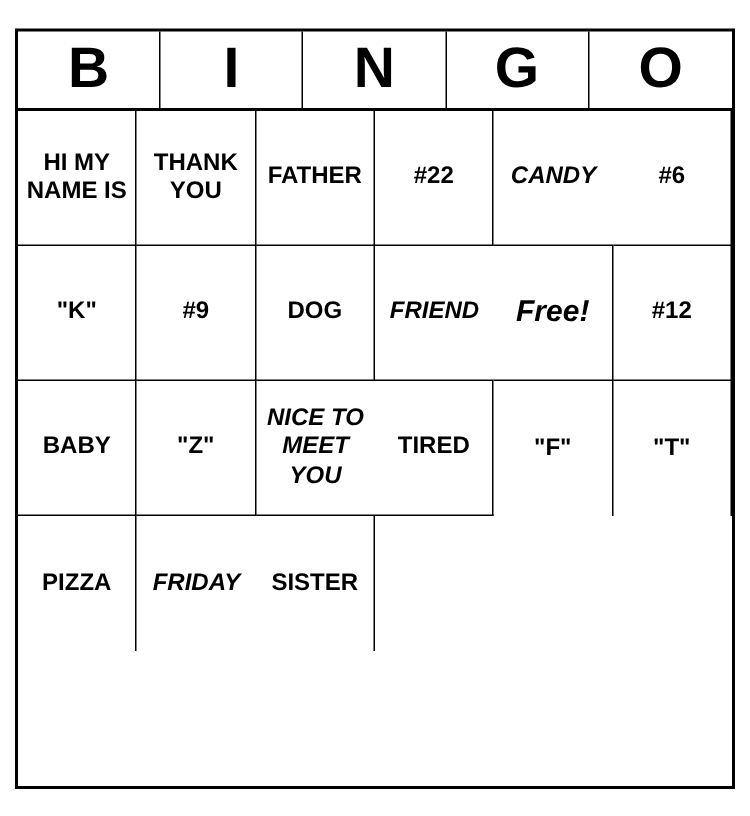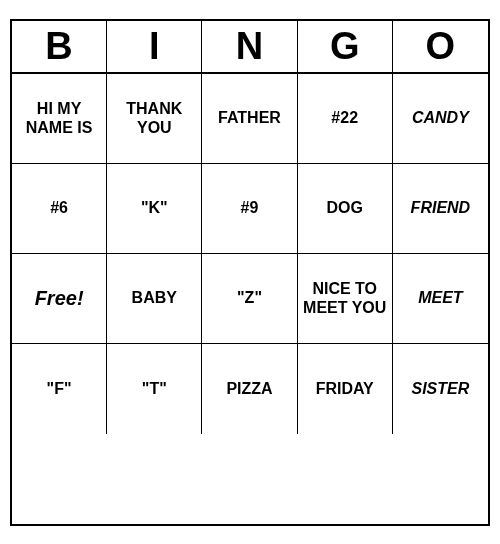--- a/index.html
+++ b/index.html
@@ -36,21 +36,21 @@
       padding: 4px 0;
       border-right: 1px solid #000;
     }
 
     .bingo-header-cell:last-child {
       border-right: none;
     }
 
     .bingo-grid {
       display: grid;
-      grid-template-columns: repeat(5, 1fr);
+      grid-template-columns: repeat(6, 1fr);
       grid-template-rows: repeat(5, 1fr);
     }
 
     .bingo-cell {
       border-right: 1px solid #000;
       border-bottom: 1px solid #000;
       display: flex;
       align-items: center;
       justify-content: center;
       text-align: center;
@@ -92,23 +92,24 @@
       <div class="bingo-cell">THANK YOU</div>
       <div class="bingo-cell">FATHER</div>
       <div class="bingo-cell">#22</div>
       <div class="bingo-cell">CANDY</div>
       <div class="bingo-cell">#6</div>
       <div class="bingo-cell">"K"</div>
       <div class="bingo-cell">#9</div>
       <div class="bingo-cell">DOG</div>
       <div class="bingo-cell">FRIEND</div>
       <div class="bingo-cell free-cell">Free!</div>
+      <div class="bingo-cell">#12</div>
       <div class="bingo-cell">BABY</div>
       <div class="bingo-cell">"Z"</div>
       <div class="bingo-cell">NICE TO MEET YOU</div>
-      <div class="bingo-cell">MEET</div>
+      <div class="bingo-cell">TIRED</div>
       <div class="bingo-cell">"F"</div>
       <div class="bingo-cell">"T"</div>
       <div class="bingo-cell">PIZZA</div>
       <div class="bingo-cell">FRIDAY</div>
       <div class="bingo-cell">SISTER</div>
     </div>
 </div>
 
 </body></html>

